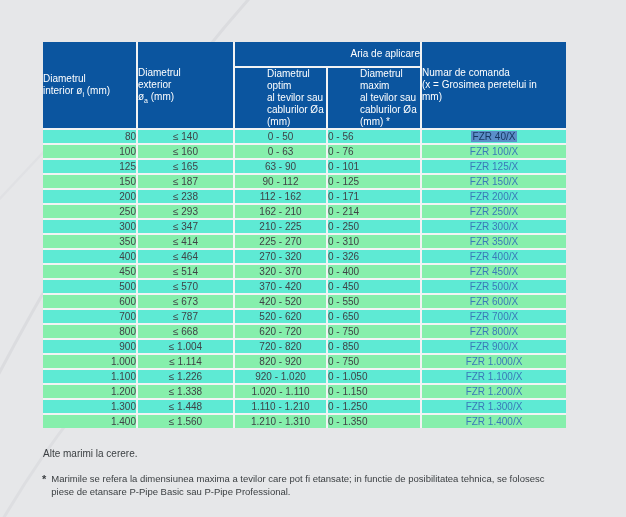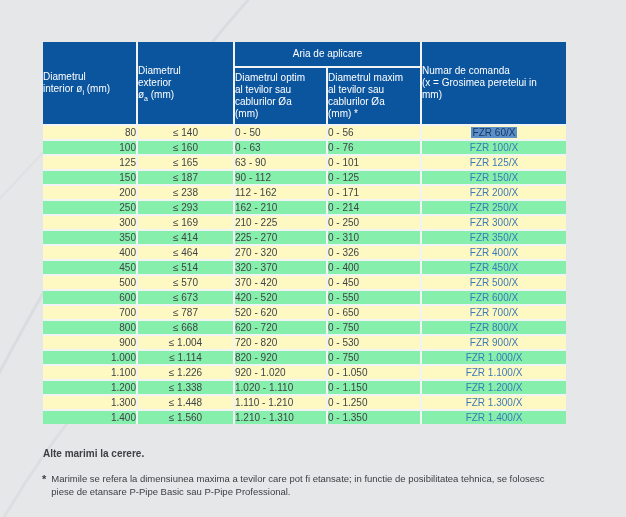--- a/index.html
+++ b/index.html
@@ -31,49 +31,49 @@
   }
   thead th {
     background: #0b559f;
     color: #ffffff;
     font-size: 10px;
     font-weight: normal;
     line-height: 1.2;
     vertical-align: middle;
     text-align: left;
   }
-  th.aria-band { height: 24px; text-align: center; margin-left: 24px; }
-  tr.subhead th { height: 56px; }
+  th.aria-band { height: 24px; text-align: right; margin-left: 24px; }
+  tr.subhead th { height: 56px; padding-left: 32px; }
   th.h-col1, th.h-col2 { padding-left: 13px; }
   th.h-col3, th.h-col4 { padding-left: 9px; white-space: pre-line; }
   th.h-col5 { padding-left: 16px; white-space: pre-line; margin-left: 8px; }
   thead sub { font-size: 7px; line-height: 0; }
   tbody td {
     height: 13px;
     font-size: 10px;
     line-height: 13px;
     color: #3f4346;
     white-space: nowrap;
   }
-  tbody tr.dark td  { background: #fef9c3; }
+  tbody tr.dark td  { background: #5eead4; }
   tbody tr.light td { background: #86efac; }
   td.col1 { text-align: right; padding-right: 36px; }
   td.col2 { text-align: center;  padding-left: 22px; }
-  td.col3 { text-align: left; padding-right: 18px; margin-left: 48px; }
+  td.col3 { text-align: center; padding-right: 18px; margin-left: 48px; }
   td.col4 { text-align: left;  padding-left: 33px; }
   td.col5 { text-align: center; }
   .order-code { color: #3a79b8; }
   .order-code.selected {
     background: #5b8fc9;
     color: #16355f;
     padding: 0 2px;
   }
   .alte {
     position: absolute; left: 43px; top: 448px;
-    font-size: 10px; color: #3c4043; font-weight: bold;
+    font-size: 10px; color: #3c4043;
   }
   .footnote {
     position: absolute; left: 42px; top: 473px; width: 520px;
     display: flex; gap: 5px;
     font-size: 9.5px; line-height: 1.35; color: #3c4043;
   }
   .footnote .star { font-weight: bold; font-size: 11px; line-height: 1.1; }
 </style>
 </head>
 <body>
@@ -119,21 +119,21 @@
 cablurilor Øa
 (mm) *</th>
       </tr>
     </thead>
     <tbody>
         <tr class="dark">
           <td class="col1">80</td>
           <td class="col2">≤ 140</td>
           <td class="col3">0 - 50</td>
           <td class="col4">0 - 56</td>
-          <td class="col5"><span class="order-code selected">FZR 60/X</span></td>
+          <td class="col5"><span class="order-code selected">FZR 40/X</span></td>
         </tr>
         <tr class="light">
           <td class="col1">100</td>
           <td class="col2">≤ 160</td>
           <td class="col3">0 - 63</td>
           <td class="col4">0 - 76</td>
           <td class="col5"><span class="order-code">FZR 100/X</span></td>
         </tr>
         <tr class="dark">
           <td class="col1">125</td>
@@ -158,21 +158,21 @@
         </tr>
         <tr class="light">
           <td class="col1">250</td>
           <td class="col2">≤ 293</td>
           <td class="col3">162 - 210</td>
           <td class="col4">0 - 214</td>
           <td class="col5"><span class="order-code">FZR 250/X</span></td>
         </tr>
         <tr class="dark">
           <td class="col1">300</td>
-          <td class="col2">≤ 169</td>
+          <td class="col2">≤ 347</td>
           <td class="col3">210 - 225</td>
           <td class="col4">0 - 250</td>
           <td class="col5"><span class="order-code">FZR 300/X</span></td>
         </tr>
         <tr class="light">
           <td class="col1">350</td>
           <td class="col2">≤ 414</td>
           <td class="col3">225 - 270</td>
           <td class="col4">0 - 310</td>
           <td class="col5"><span class="order-code">FZR 350/X</span></td>
@@ -216,21 +216,21 @@
           <td class="col1">800</td>
           <td class="col2">≤ 668</td>
           <td class="col3">620 - 720</td>
           <td class="col4">0 - 750</td>
           <td class="col5"><span class="order-code">FZR 800/X</span></td>
         </tr>
         <tr class="dark">
           <td class="col1">900</td>
           <td class="col2">≤ 1.004</td>
           <td class="col3">720 - 820</td>
-          <td class="col4">0 - 530</td>
+          <td class="col4">0 - 850</td>
           <td class="col5"><span class="order-code">FZR 900/X</span></td>
         </tr>
         <tr class="light">
           <td class="col1">1.000</td>
           <td class="col2">≤ 1.114</td>
           <td class="col3">820 - 920</td>
           <td class="col4">0 - 750</td>
           <td class="col5"><span class="order-code">FZR 1.000/X</span></td>
         </tr>
         <tr class="dark">

